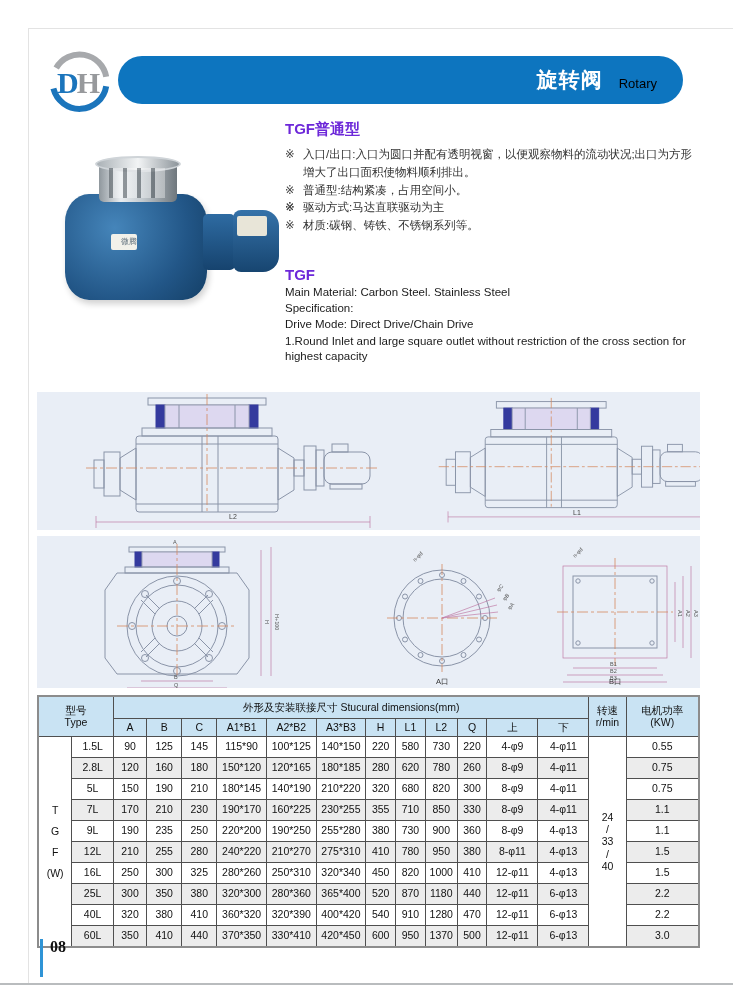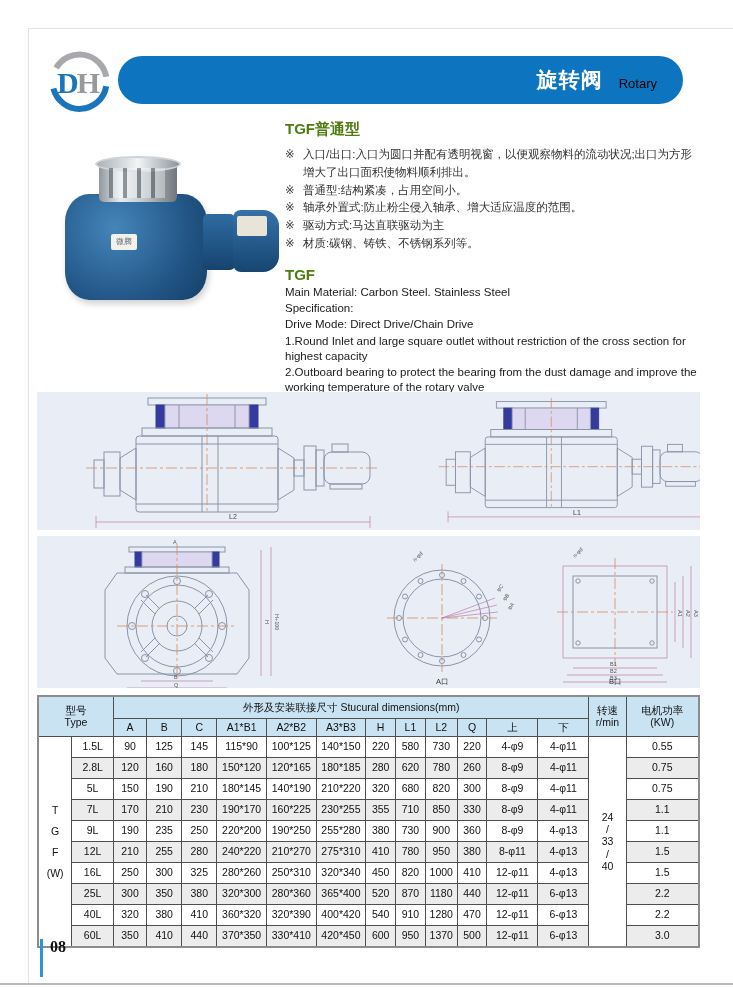--- a/index.html
+++ b/index.html
@@ -8,38 +8,38 @@
   .page-frame{position:absolute;left:28px;top:28px;right:0;bottom:4px;border-left:1px solid #e3e3e3;border-top:1px solid #e3e3e3;pointer-events:none;}
   .bottom-rule{position:absolute;left:0;right:0;top:983px;height:2px;background:#b9bcbe;}
 
   
   .logo{position:absolute;left:46px;top:50px;width:68px;height:64px;}
   .banner{position:absolute;left:118px;top:56px;width:565px;height:48px;background:#0d75bf;border-radius:24px;display:flex;align-items:center;justify-content:flex-end;padding-right:26px;box-sizing:border-box;gap:16px;}
   .banner-cn{color:#fff;font-size:21px;font-weight:bold;letter-spacing:1px;}
   .banner-en{color:#000000;font-size:13px;margin-top:6px;}
 
   
-  .sec-title{position:absolute;left:285px;font-size:15px;font-weight:bold;color:#4d7c0f;}
+  .sec-title{position:absolute;left:285px;font-size:15px;font-weight:bold;color:#6d28d9;}
   .t1{top:120px;} .t2{top:266px;}
   .feature-list{position:absolute;left:285px;top:146px;width:412px;margin:0;padding:0;list-style:none;font-size:11.5px;line-height:1.55;color:#333;}
   .feature-list li{position:relative;padding-left:18px;}
   .feature-list .bullet{position:absolute;left:0;top:0;color:#444;}
   .spec-lines{position:absolute;left:285px;top:285px;width:438px;font-size:11.5px;line-height:1.32;color:#1a1a1a;}
   .spec-lines p{margin:0 0 1px 0;}
 
   
   .photo{position:absolute;left:55px;top:150px;width:228px;height:158px;}
   .ph-body{position:absolute;left:10px;top:44px;width:142px;height:106px;border-radius:24px/28px;background:radial-gradient(circle at 35% 32%,#4585ba,#225687 62%,#143f66);box-shadow:2px 4px 6px rgba(0,0,0,.18);}
   .ph-collar{position:absolute;left:44px;top:10px;width:78px;height:42px;border-radius:5px;background:linear-gradient(90deg,#8f979d,#e9edf0 28%,#c3cacf 55%,#6f777d);}
   .ph-collar:before{content:"";position:absolute;left:-4px;top:-4px;right:-4px;height:12px;border:2px solid #cfd4d8;border-radius:50%;background:linear-gradient(90deg,#aab1b6,#f2f4f5,#8d959b);}
   .ph-collar:after{content:"";position:absolute;left:10px;top:8px;width:56px;height:30px;background:repeating-linear-gradient(90deg,#4a5258 0 4px,rgba(255,255,255,.65) 4px 14px);opacity:.55;}
   .ph-gear{position:absolute;left:148px;top:64px;width:32px;height:56px;background:linear-gradient(180deg,#2e6ba2,#16436e);border-radius:5px;}
   .ph-motor{position:absolute;left:178px;top:60px;width:46px;height:62px;background:linear-gradient(180deg,#3572a9,#174570);border-radius:8px 16px 16px 8px;}
   .ph-motor:before{content:"";position:absolute;left:4px;top:6px;width:30px;height:20px;background:#e8e5d8;border-radius:2px;}
-  .ph-badge{position:absolute;left:56px;top:84px;width:26px;height:16px;background:#f2f1ea;border-radius:2px;font-size:8px;line-height:16px;text-align:center;color:#5a6b78;}
+  .ph-badge{position:absolute;left:56px;top:84px;width:26px;height:16px;background:#f2f1ea;border-radius:2px;font-size:8px;line-height:16px;text-align:right;color:#5a6b78;}
 
   
   .panel{position:absolute;left:37px;width:663px;background:#e9eef6;}
   .panel1{top:392px;height:138px;}
   .panel2{top:536px;height:152px;}
   svg{display:block;}
   .ln{stroke:#8a94a8;fill:none;stroke-width:1;}
   .blue{fill:#343a9e;stroke:#343a9e;}
   .glass{fill:#ddd8f0;stroke:#9aa0b4;}
   .cl{stroke:#d4895f;stroke-width:.8;stroke-dasharray:11 3 3 3;fill:none;}
@@ -88,32 +88,31 @@
     <div class="ph-collar"></div>
     <div class="ph-gear"></div>
     <div class="ph-motor"></div>
     <div class="ph-badge">微腾</div>
   </div>
 
   <div class="sec-title t1">TGF普通型</div>
   <ul class="feature-list">
       <li><span class="bullet">※</span><span>入口/出口:入口为圆口并配有透明视窗，以便观察物料的流动状况;出口为方形增大了出口面积使物料顺利排出。</span></li>
       <li><span class="bullet">※</span><span>普通型:结构紧凑，占用空间小。</span></li>
-      <li><span class="bullet">※</span><span>轴承外置式:防止粉尘侵入轴承、增大适应温度的范围。</span></li>
+      <li><span class="bullet">※</span></li>
       <li><span class="bullet">※</span><span>驱动方式:马达直联驱动为主</span></li>
       <li><span class="bullet">※</span><span>材质:碳钢、铸铁、不锈钢系列等。</span></li>
     </ul>
 
   <div class="sec-title t2">TGF</div>
   <div class="spec-lines">
       <p>Main Material: Carbon Steel. Stainless Steel</p>
       <p>Specification:</p>
       <p>Drive Mode: Direct Drive/Chain Drive</p>
       <p>1.Round Inlet and large square outlet without restriction of the cross section for highest capacity</p>
-      <p>2.Outboard bearing to protect the bearing from the dust damage and improve the working temperature of the rotary valve</p>
     </div>
 
   <div class="panel panel1">
     <svg width="663" height="138" viewBox="0 0 663 138">
       <defs>
         <g id="sv">
           <rect class="ln" x="66" y="6" width="118" height="7"></rect>
           <rect class="blue" x="74" y="13" width="9" height="23"></rect>
           <rect class="blue" x="167" y="13" width="9" height="23"></rect>
           <rect class="glass" x="83" y="13" width="84" height="23"></rect>

